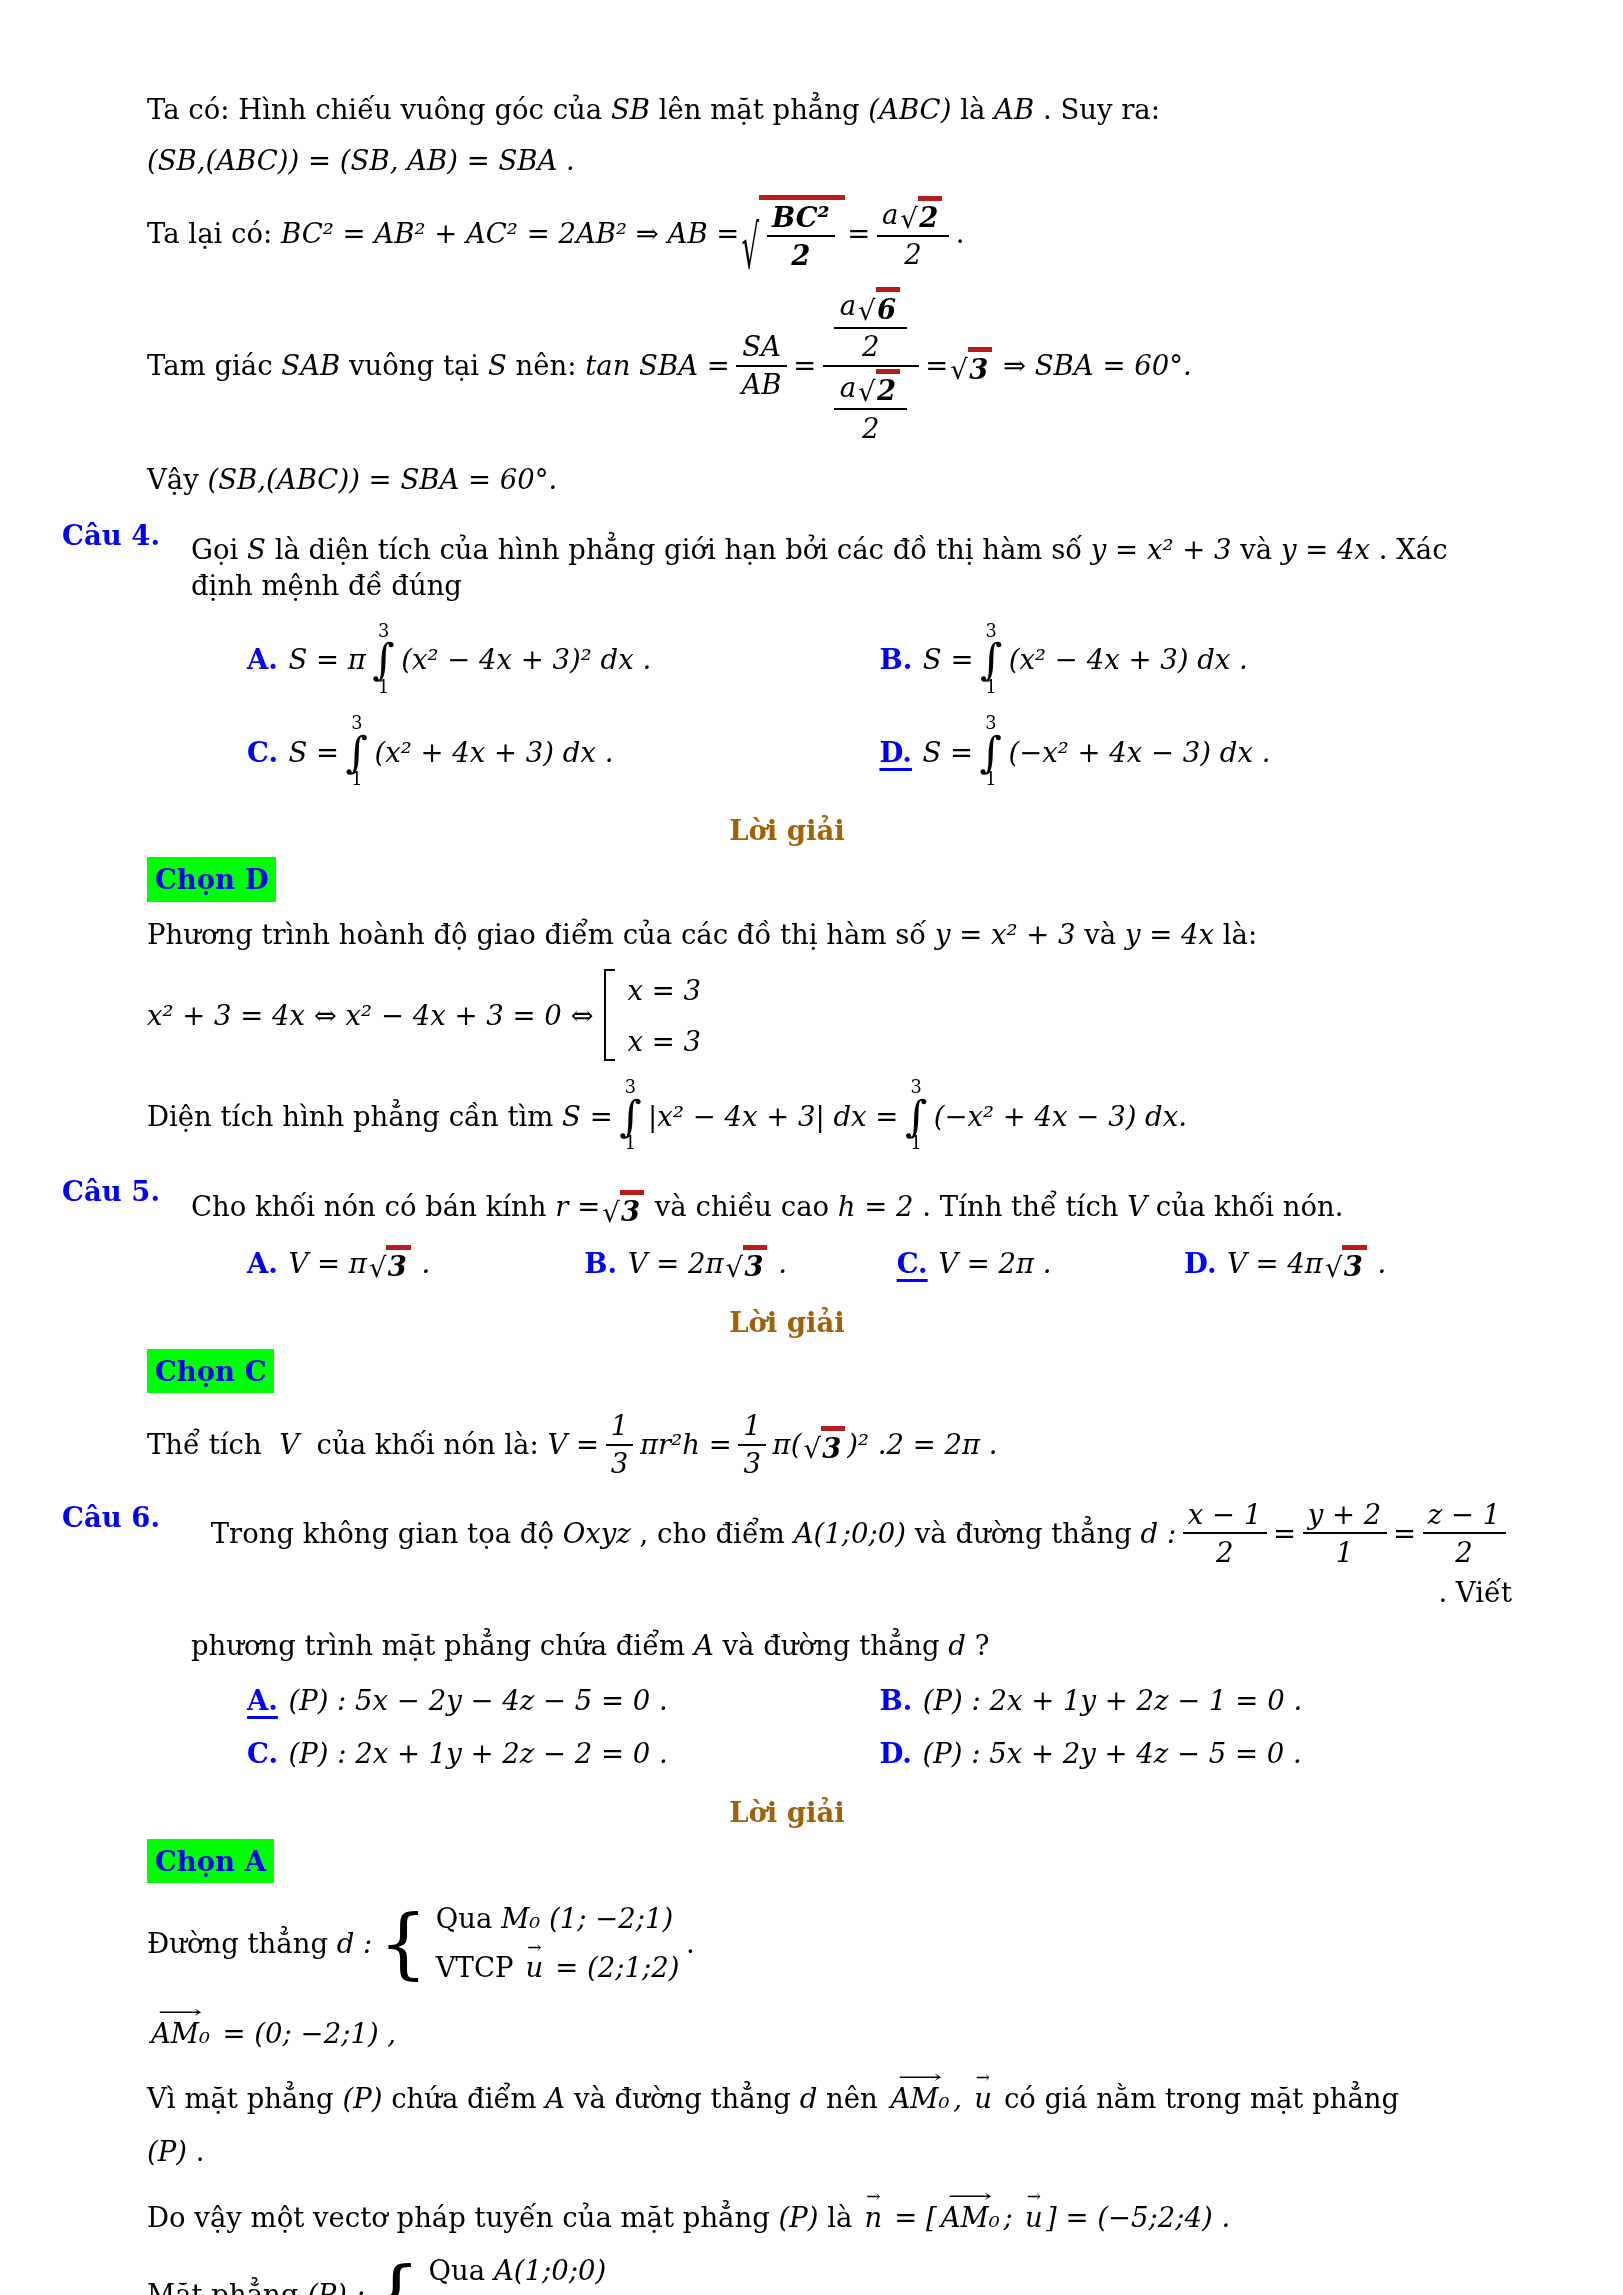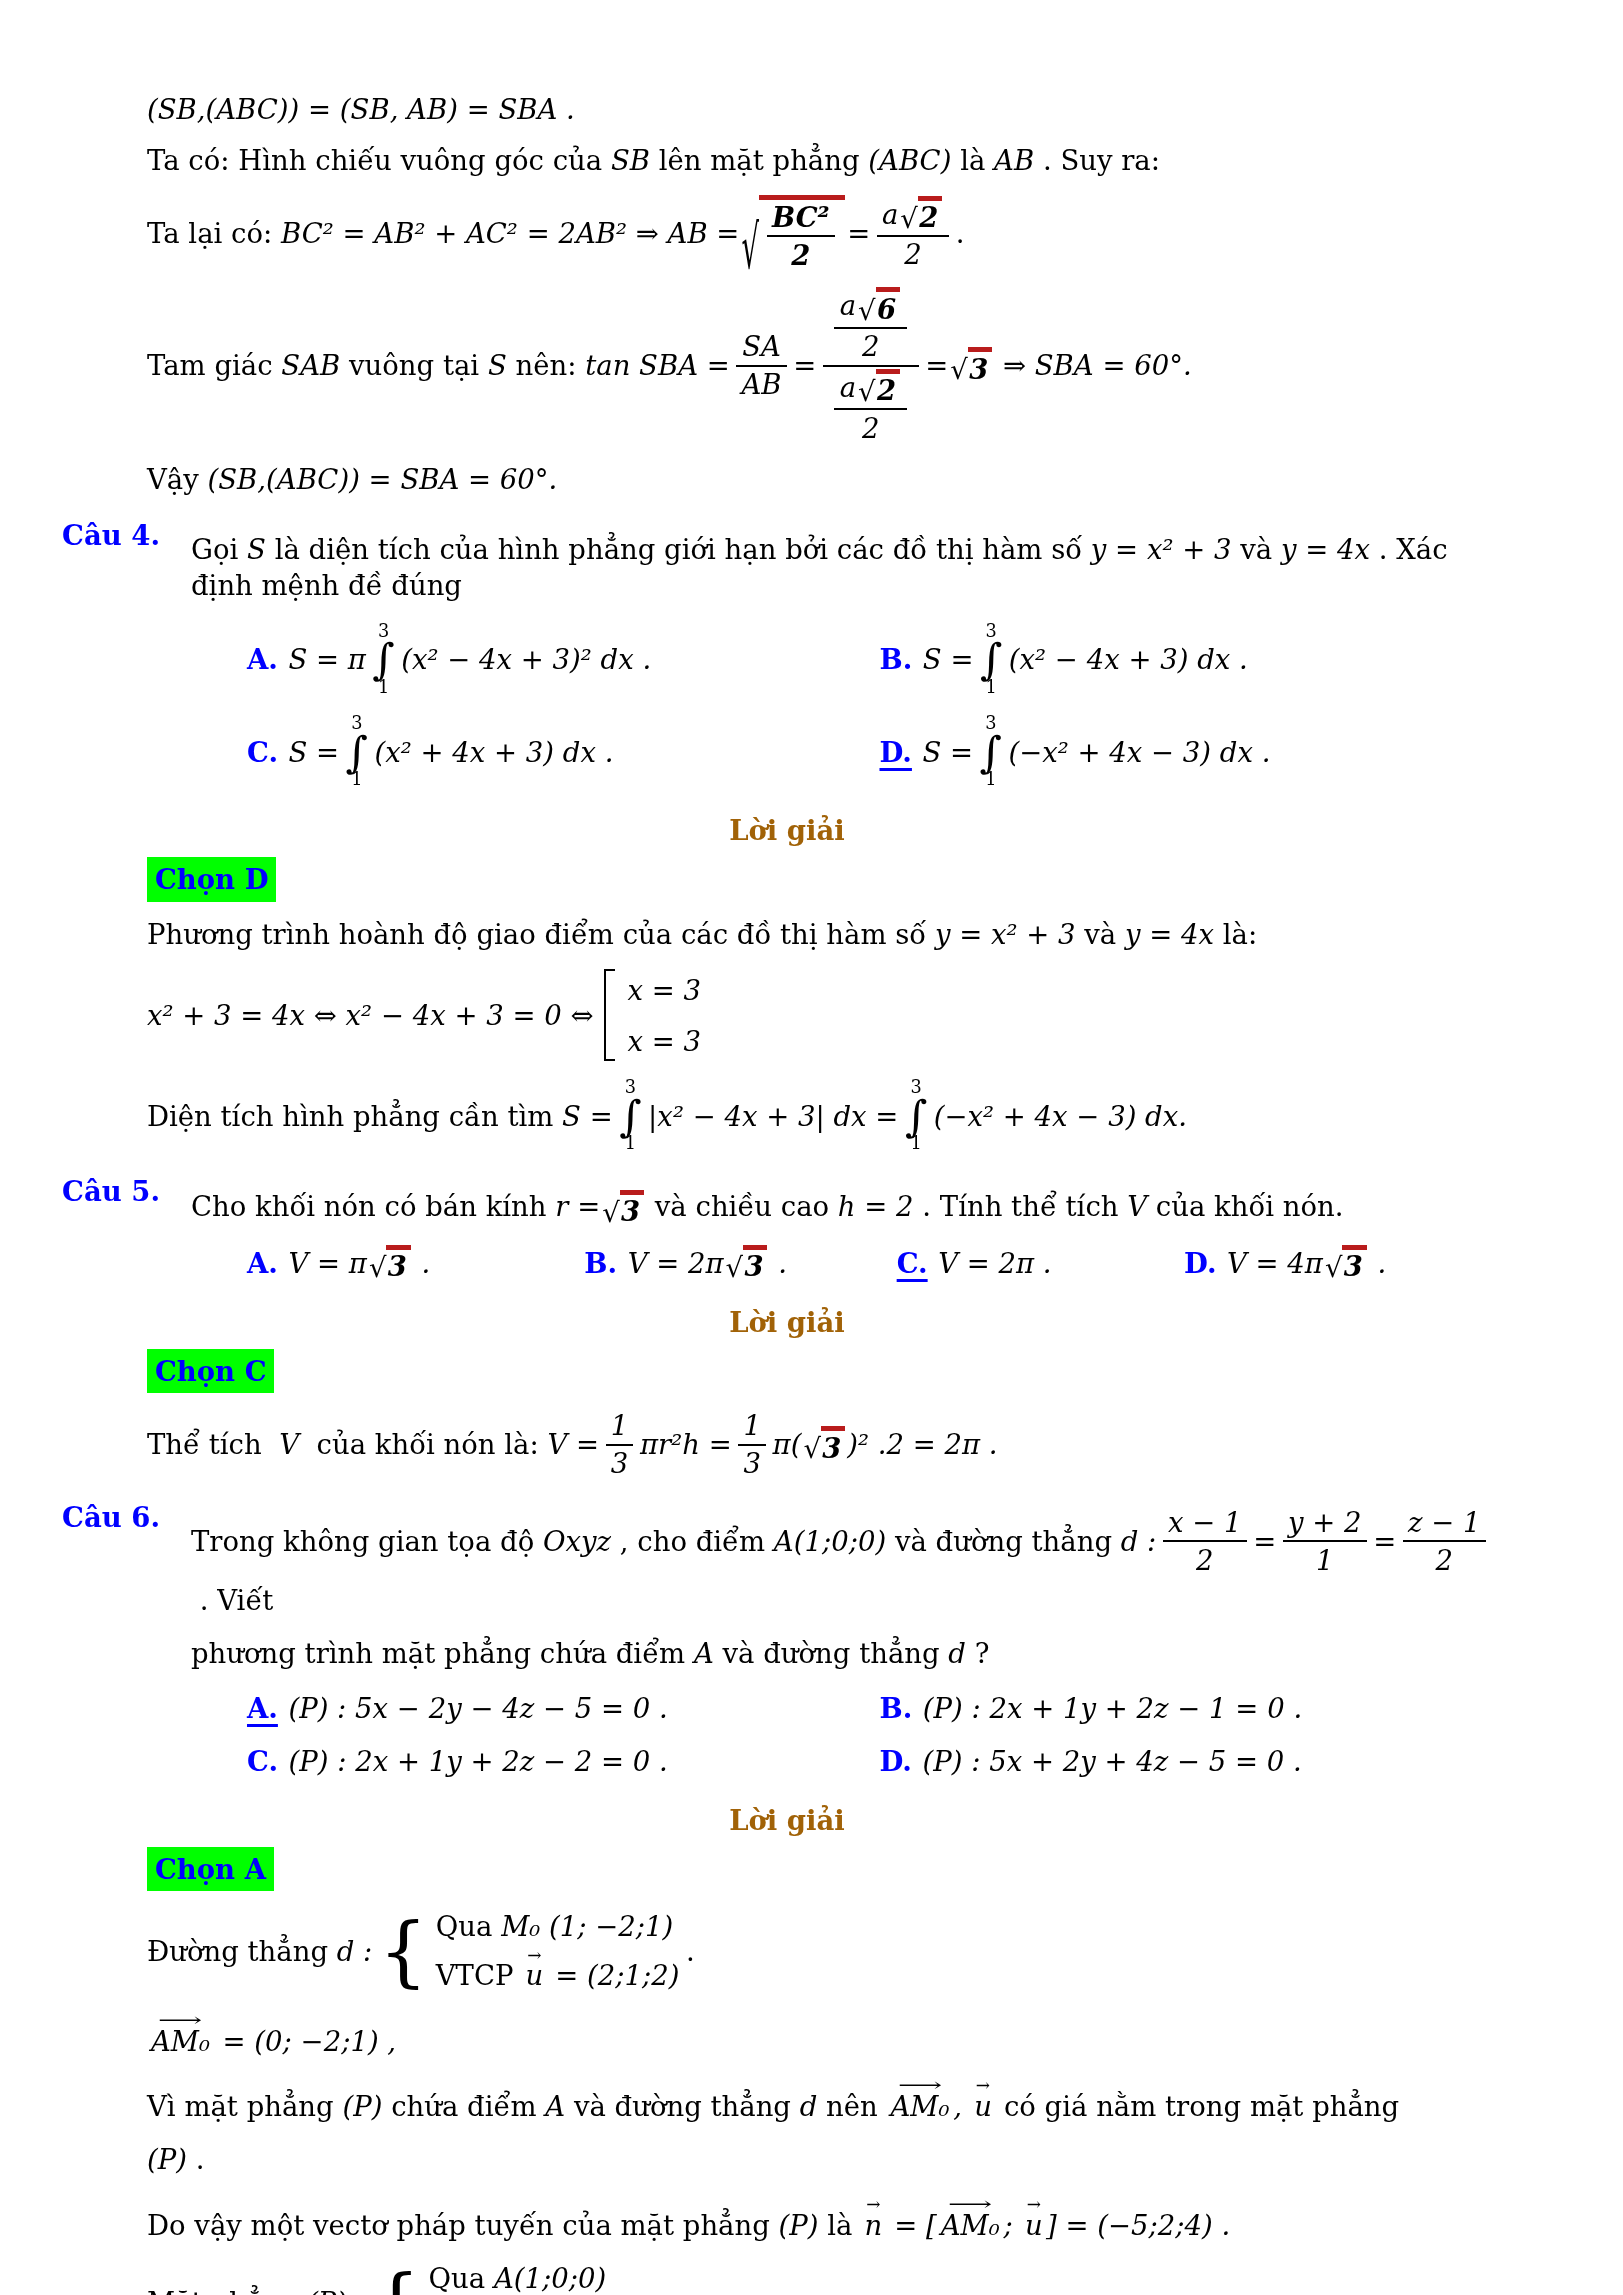--- a/index.html
+++ b/index.html
@@ -60,24 +60,24 @@
   .ovec .oh { position: absolute; top: -0.66em; left: 50%; transform: translateX(-50%) scaleX(1.7); font-size: 0.66em; font-style: normal; line-height: 1; }
   .vspace { margin-top: 29px; }
 </style>
 </head>
 <body>
 
 <div class="page">
 
   <div class="sol-block">
     <p class="line">
-      <span class="m">(SB,(ABC)) = (SB, AB) = SBA .</span>
+      <span class="t">Ta có: Hình chiếu vuông góc của </span><span class="m">SB</span><span class="t"> lên mặt phẳng </span><span class="m">(ABC)</span><span class="t"> là </span><span class="m">AB</span><span class="t"> . Suy ra:</span>
     </p>
     <p class="line">
-      <span class="t">Ta có: Hình chiếu vuông góc của </span><span class="m">SB</span><span class="t"> lên mặt phẳng </span><span class="m">(ABC)</span><span class="t"> là </span><span class="m">AB</span><span class="t"> . Suy ra:</span>
+      <span class="m">(SB,(ABC)) = (SB, AB) = SBA .</span>
     </p>
     <div class="dline">
       <span class="t">Ta lại có: </span>
       <span class="m">BC² = AB² + AC² = 2AB² ⇒ AB =</span>
       <span class="sqrt tall">
         <span class="rs">√</span>
         <span class="rb">
           <span class="frac">
             <span class="num m">BC²</span>
             <span class="den m">2</span>
@@ -297,21 +297,21 @@
           <span class="rs">√</span>
           <span class="rb m">3</span>
         </span>
         <span class="m">)² .2 = 2π .</span>
     </div>
   </div>
 
   <div class="q-row">
     <span class="q-label">Câu 6.</span>
     <div class="q-body">
-      <div class="dline" style="margin-top:8px;">
+      <div class="dline" style="margin-top:0;justify-content:flex-end;">
         <span class="t">Trong không gian tọa độ </span>
           <span class="m">Oxyz</span>
           <span class="t"> , cho điểm </span>
           <span class="m">A(1;0;0)</span>
           <span class="t"> và đường thẳng </span>
           <span class="m">d :</span>
         <span class="frac">
             <span class="num m">x − 1</span>
             <span class="den m">2</span>
           </span>

